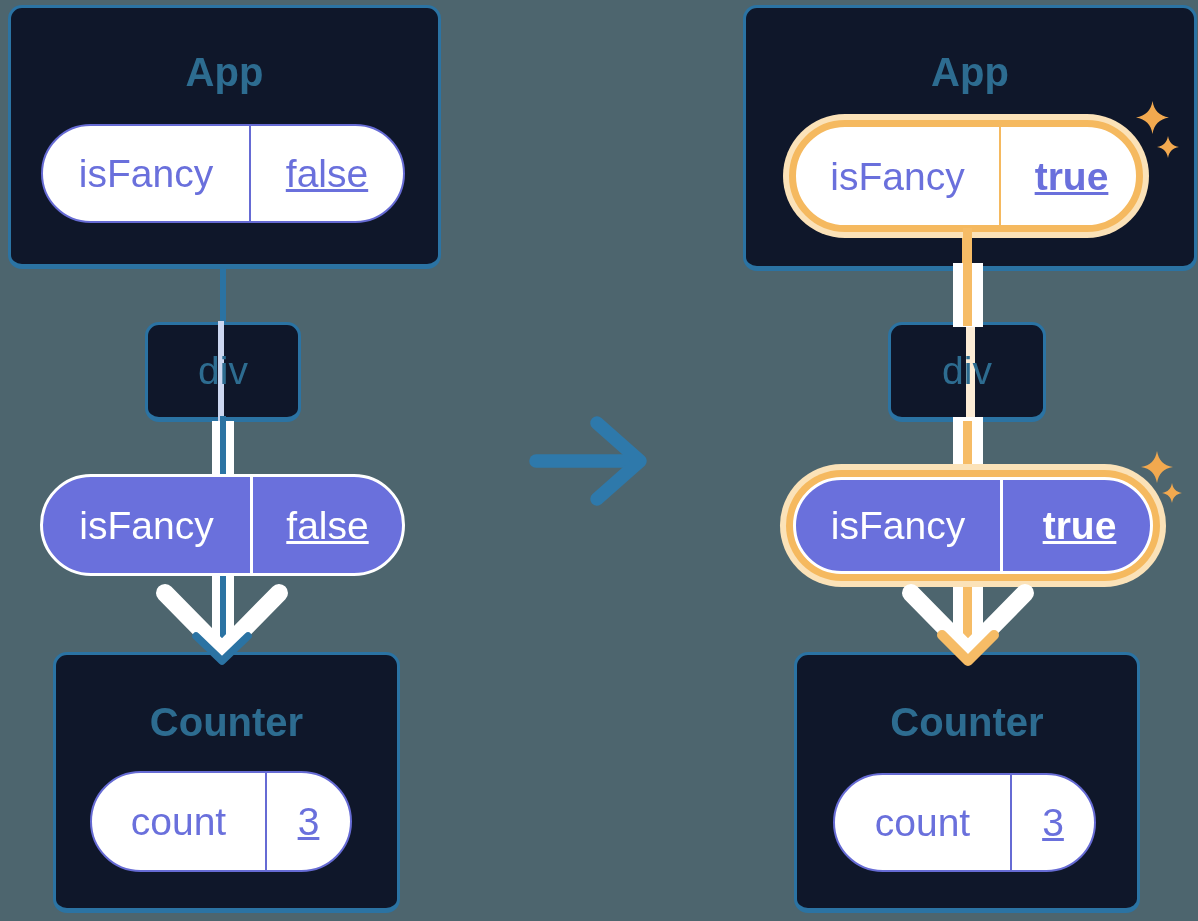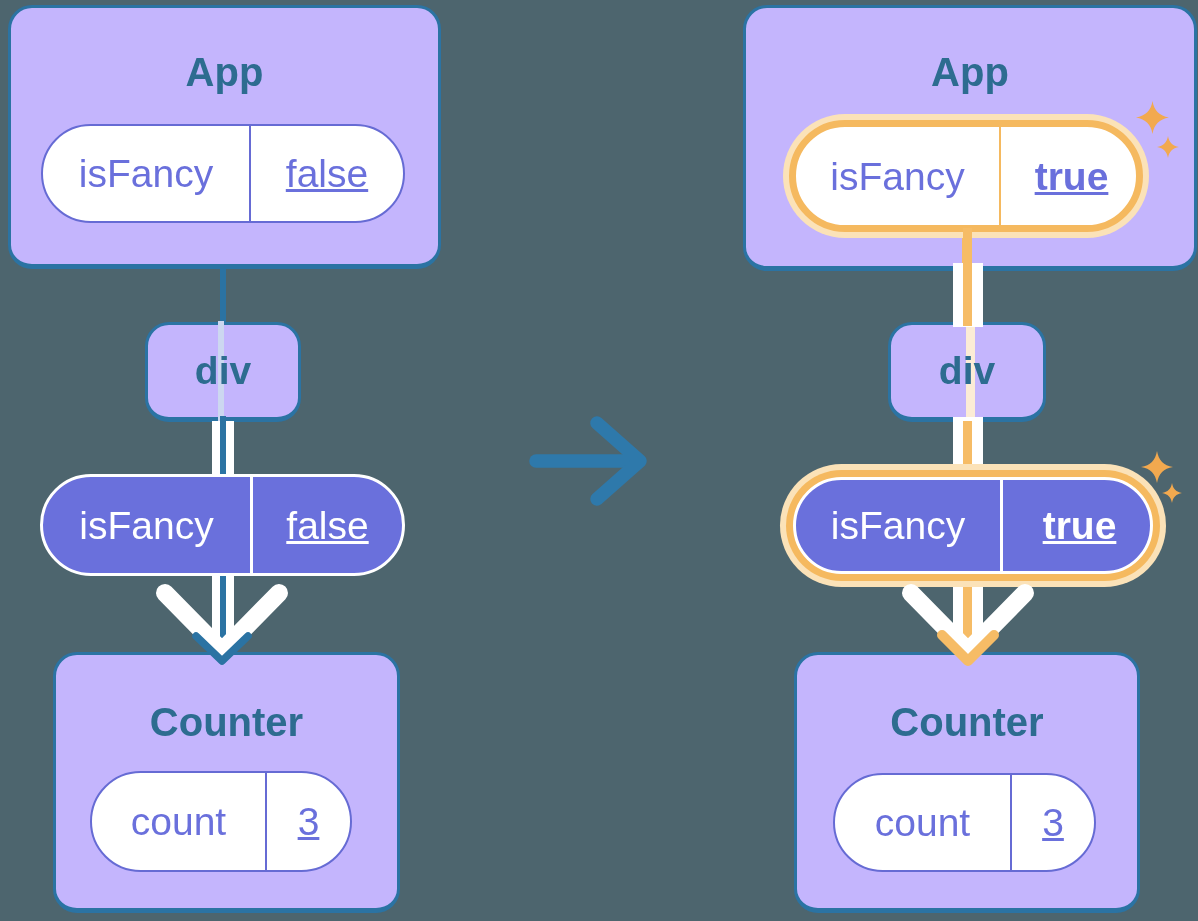--- a/index.html
+++ b/index.html
@@ -1,43 +1,43 @@
 <!DOCTYPE html>
 <html><head>
 <meta charset="utf-8">
 <style>
   html,body{margin:0;padding:0;background:#4d656e;}
   .canvas{
     position:relative;width:1198px;height:921px;background:#4d656e;
     overflow:hidden;font-family:"Liberation Sans",sans-serif;
   }
   .card{
-    position:absolute;background:#c4b5fd;border:3.5px solid #2b73a3;
-    border-bottom-width:5px;border-radius:24px;box-sizing:border-box;padding-left:24px;
+    position:absolute;background:#0f172a;border:3.5px solid #2b73a3;
+    border-bottom-width:5px;border-radius:14px;box-sizing:border-box;padding-left:24px;
   }
   .title{
     position:absolute;left:0;right:0;text-align:center;
     font-size:40px;font-weight:600;color:#2d6c90;line-height:1;
   }
   .pill{position:absolute;display:flex;box-sizing:border-box;border-radius:60px;overflow:hidden;}
   .seg{display:flex;align-items:center;justify-content:center;font-size:39px;line-height:1;text-align:right;}
   .seg.grow{flex:1;text-decoration:underline;}
   .outline-pill{background:#fff;border:2.5px solid #666bd4;color:#6a70dc;}
   .outline-pill .seg1{border-right:2.5px solid #666bd4;}
   .solid-pill{background:#6a70dc;border:3px solid #fff;color:#fff;}
   .solid-pill .seg1{border-right:3px solid #fff;}
   .hl-app-pill{background:#fff;border:7px solid #f5b95f;color:#6a70dc;
     box-shadow:0 0 0 6px #fbe2b8;}
   .hl-app-pill .seg1{border-right:2.5px solid #f5b95f;}
   .hl-mid-pill{box-shadow:0 0 0 7px #f5b95f,0 0 0 13px #fbe2b8;}
   .bold{font-weight:700;margin-left:6px;}
   .vline{position:absolute;}
   .divlabel{
     position:absolute;inset:0;display:flex;align-items:center;justify-content:center;
-    font-size:39px;font-weight:700;color:#2d6c90;text-align:right;
+    font-size:39px;font-weight:400;color:#2d6c90;text-align:right;
   }
   svg{position:absolute;overflow:visible;}
 </style>
 </head>
 <body>
 
 <div class="canvas">
 
   <div>
 

